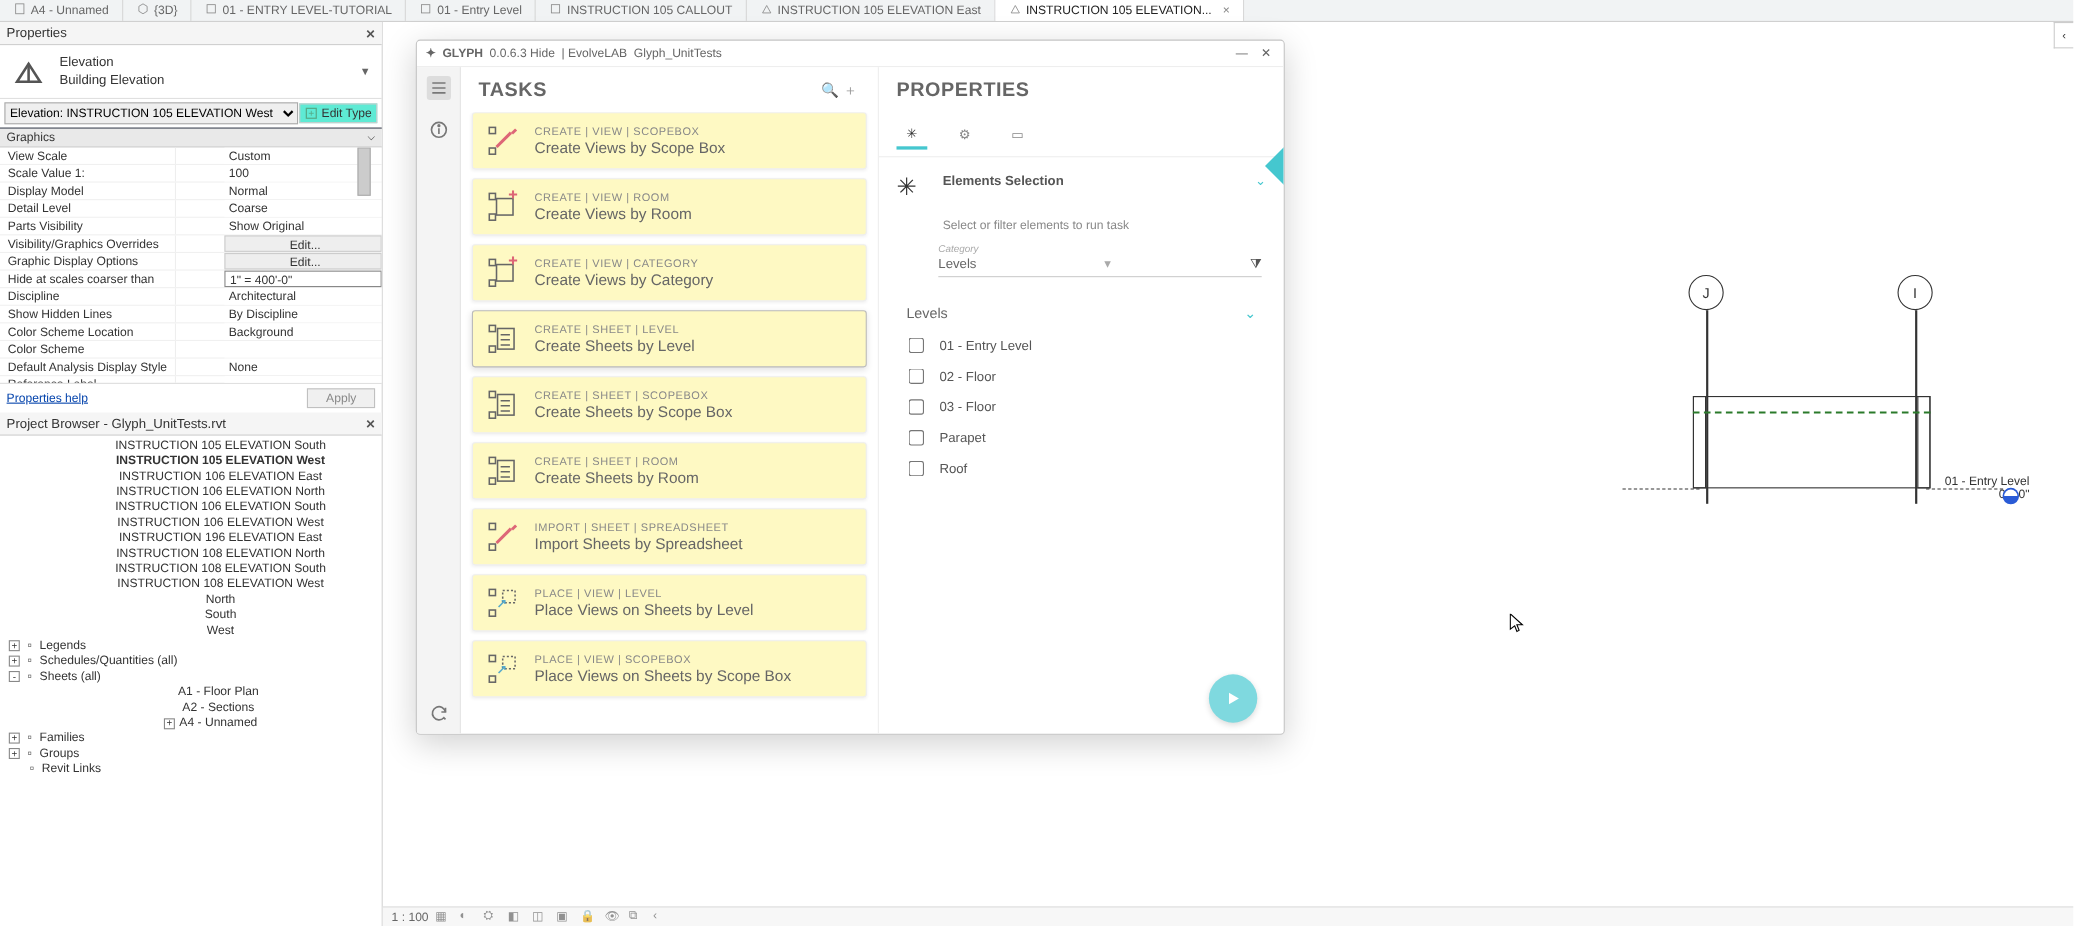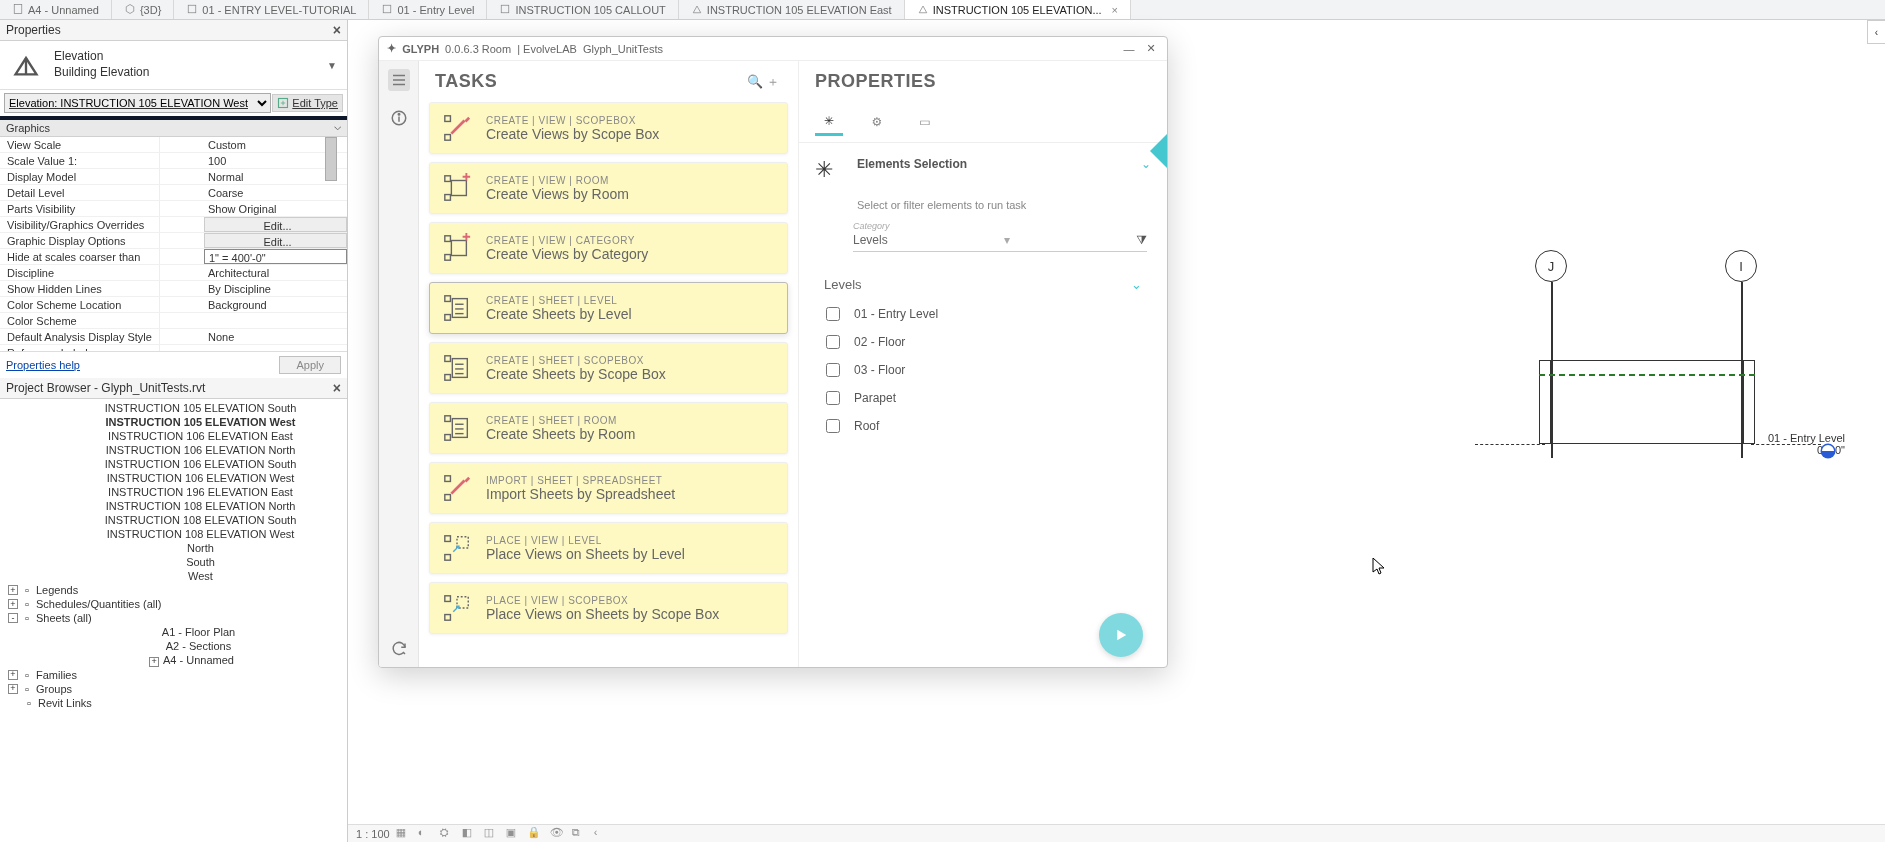--- a/index.html
+++ b/index.html
@@ -18,23 +18,23 @@
 .canvas-col { flex:1; position:relative; background:#fff; }
 
 
 .panel-header { display:flex; justify-content:space-between; align-items:center; padding:2px 6px; background:#f5f5f5; border-bottom:1px solid #d0d0d0; font-size:12px;}
 .close-btn { font-size:14px; color:#555; cursor:pointer; font-weight:bold;}
 .type-row { display:flex; align-items:center; padding:6px; gap:8px; border-bottom:1px solid #e0e0e0;}
 .type-icon { width:40px; height:36px; display:flex; align-items:center; justify-content:center;}
 .type-icon svg { width:28px; height:28px; stroke:#555; fill:none; stroke-width:2;}
 .type-text { flex:1; font-size:12px; line-height:1.3; }
 .type-caret { color:#666; font-size:10px; padding:4px;}
-.selector-row { display:flex; gap:1px; padding:3px 4px; align-items:center; border-bottom:4px solid #0f172a;text-decoration:underline;}
+.selector-row { display:flex; gap:1px; padding:3px 4px; align-items:center; border-bottom:1px solid #0f172a;}
 .selector-row select { flex:1; font-size:11px; height:20px; border:1px solid #aaa;}
-.edit-type-btn { display:flex; gap:3px; align-items:center; font-size:11px; padding:2px 4px; background:#e5e5e5; border:1px solid #ccc; cursor:pointer;}
+.edit-type-btn { display:flex; gap:3px; align-items:center; font-size:11px; padding:2px 4px; background:#5eead4; border:1px solid #ccc; cursor:pointer;}
 .edit-type-btn svg{width:12px;height:12px;}
 .section-hdr { background:#e9e9e9; padding:2px 6px; font-size:11px; display:flex; justify-content:space-between; border-bottom:1px solid #d0d0d0;}
 .prop-grid { font-size:11px; }
 .prop-row { display:flex; border-bottom:1px solid #f0f0f0; height:16px; line-height:16px;}
 .prop-row .k { width:160px; padding-left:7px; border-right:1px solid #eee; overflow:hidden; white-space:nowrap; text-overflow:ellipsis;}
 .prop-row .v { flex:1; padding-left:4px; background:#fff; overflow:hidden; white-space:nowrap;margin-left:44px;}
 .prop-row .v.btn { text-align:center; background:#eee; border:1px solid #ccc; cursor:pointer;}
 .prop-row .v.inputish { border:1px solid #888; }
 .prop-row .v.center { text-align:center;}
 .help-row { display:flex; padding:4px 6px; align-items:center; justify-content:space-between; border-top:1px solid #ddd;}
@@ -319,21 +319,21 @@
     </div>
   </div>
 
   <div class="canvas-col">
     <div class="slim-side">‹</div>
 
     <div class="glyph">
       <div class="glyph-title">
         <span style="font-weight:bold;">✦</span>
         <b>GLYPH</b>
-        <span>0.0.6.3 Room</span>
+        <span>0.0.6.3 Hide</span>
         <span>| EvolveLAB</span>
         <span>Glyph_UnitTests</span>
         <span class="sp"></span>
         <span class="win-btn">—</span>
         <span class="win-btn">✕</span>
       </div>
       <div class="glyph-body">
         <div class="glyph-rail">
           <div style="background:#ddd;border-radius:3px;">
               <svg viewBox="0 0 24 24">

